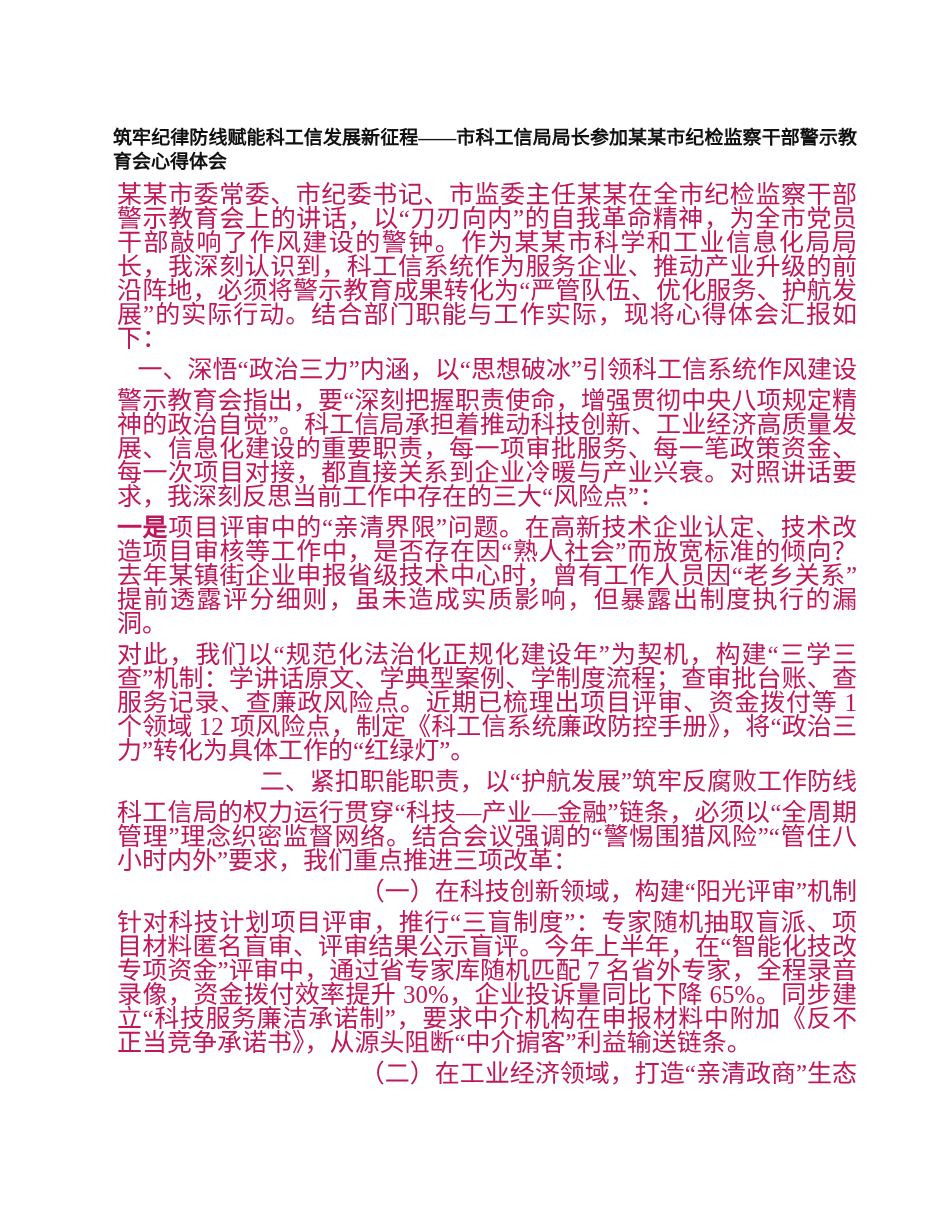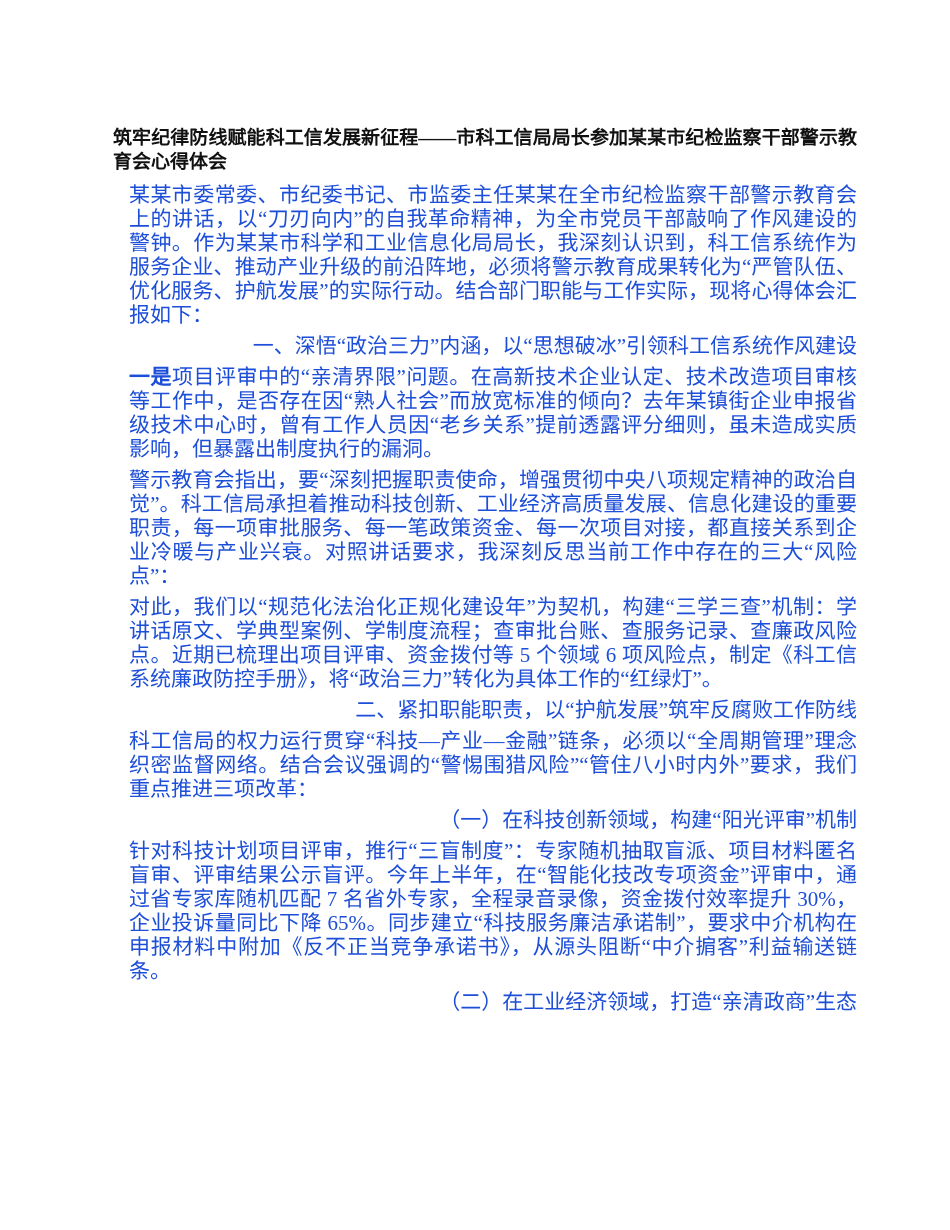--- a/index.html
+++ b/index.html
@@ -23,52 +23,52 @@
   }
   .doc-title {
     font-size: 19px;
     font-weight: bold;
     line-height: 24px;
     margin: 0 0 9px 0;
     text-align: justify;
     color: #111111;
   }
   .para, .sec-heading, .sub-heading {
-    font-size: 21px;
+    font-size: 25px;
     font-weight: normal;
     line-height: 24px;
-    margin: 0 0 7px 16px;
+    margin: 0 0 7px 4px;
     text-align: justify;
-    color: #1d4ed8;
+    color: #be185d;
   }
   .sec-heading, .sub-heading {
     text-align: right;
   }
   .lead {
     font-weight: bold;
   }
 </style>
 </head>
 <body>
 
 <div class="page">
 
   <h1 class="doc-title">筑牢纪律防线赋能科工信发展新征程——市科工信局局长参加某某市纪检监察干部警示教育会心得体会</h1>
 
   <p class="para">某某市委常委、市纪委书记、市监委主任某某在全市纪检监察干部警示教育会上的讲话，以“刀刃向内”的自我革命精神，为全市党员干部敲响了作风建设的警钟。作为某某市科学和工业信息化局局长，我深刻认识到，科工信系统作为服务企业、推动产业升级的前沿阵地，必须将警示教育成果转化为“严管队伍、优化服务、护航发展”的实际行动。结合部门职能与工作实际，现将心得体会汇报如下：</p>
 
   <h2 class="sec-heading">一、深悟“政治三力”内涵，以“思想破冰”引领科工信系统作风建设</h2>
 
+  <p class="para">警示教育会指出，要“深刻把握职责使命，增强贯彻中央八项规定精神的政治自觉”。科工信局承担着推动科技创新、工业经济高质量发展、信息化建设的重要职责，每一项审批服务、每一笔政策资金、每一次项目对接，都直接关系到企业冷暖与产业兴衰。对照讲话要求，我深刻反思当前工作中存在的三大“风险点”：</p>
+
   <p class="para"><span class="lead">一是</span><span>项目评审中的“亲清界限”问题。在高新技术企业认定、技术改造项目审核等工作中，是否存在因“熟人社会”而放宽标准的倾向？去年某镇街企业申报省级技术中心时，曾有工作人员因“老乡关系”提前透露评分细则，虽未造成实质影响，但暴露出制度执行的漏洞。</span></p>
-
-  <p class="para">警示教育会指出，要“深刻把握职责使命，增强贯彻中央八项规定精神的政治自觉”。科工信局承担着推动科技创新、工业经济高质量发展、信息化建设的重要职责，每一项审批服务、每一笔政策资金、每一次项目对接，都直接关系到企业冷暖与产业兴衰。对照讲话要求，我深刻反思当前工作中存在的三大“风险点”：</p>
 
 
 
-  <p class="para">对此，我们以“规范化法治化正规化建设年”为契机，构建“三学三查”机制：学讲话原文、学典型案例、学制度流程；查审批台账、查服务记录、查廉政风险点。近期已梳理出项目评审、资金拨付等 5 个领域 6 项风险点，制定《科工信系统廉政防控手册》，将“政治三力”转化为具体工作的“红绿灯”。</p>
+  <p class="para">对此，我们以“规范化法治化正规化建设年”为契机，构建“三学三查”机制：学讲话原文、学典型案例、学制度流程；查审批台账、查服务记录、查廉政风险点。近期已梳理出项目评审、资金拨付等 1 个领域 12 项风险点，制定《科工信系统廉政防控手册》，将“政治三力”转化为具体工作的“红绿灯”。</p>
 
   <h2 class="sec-heading">二、紧扣职能职责，以“护航发展”筑牢反腐败工作防线</h2>
 
   <p class="para">科工信局的权力运行贯穿“科技—产业—金融”链条，必须以“全周期管理”理念织密监督网络。结合会议强调的“警惕围猎风险”“管住八小时内外”要求，我们重点推进三项改革：</p>
 
   <h3 class="sub-heading">（一）在科技创新领域，构建“阳光评审”机制</h3>
 
   <p class="para">针对科技计划项目评审，推行“三盲制度”：专家随机抽取盲派、项目材料匿名盲审、评审结果公示盲评。今年上半年，在“智能化技改专项资金”评审中，通过省专家库随机匹配 7 名省外专家，全程录音录像，资金拨付效率提升 30%，企业投诉量同比下降 65%。同步建立“科技服务廉洁承诺制”，要求中介机构在申报材料中附加《反不正当竞争承诺书》，从源头阻断“中介掮客”利益输送链条。</p>
 
   <h3 class="sub-heading">（二）在工业经济领域，打造“亲清政商”生态</h3>

